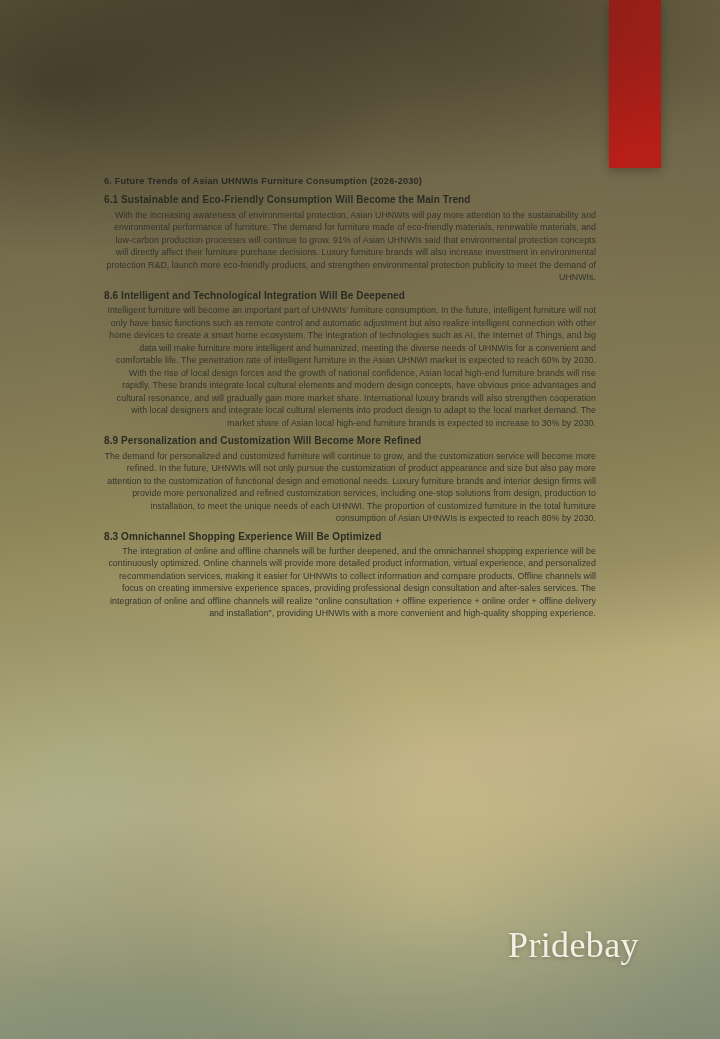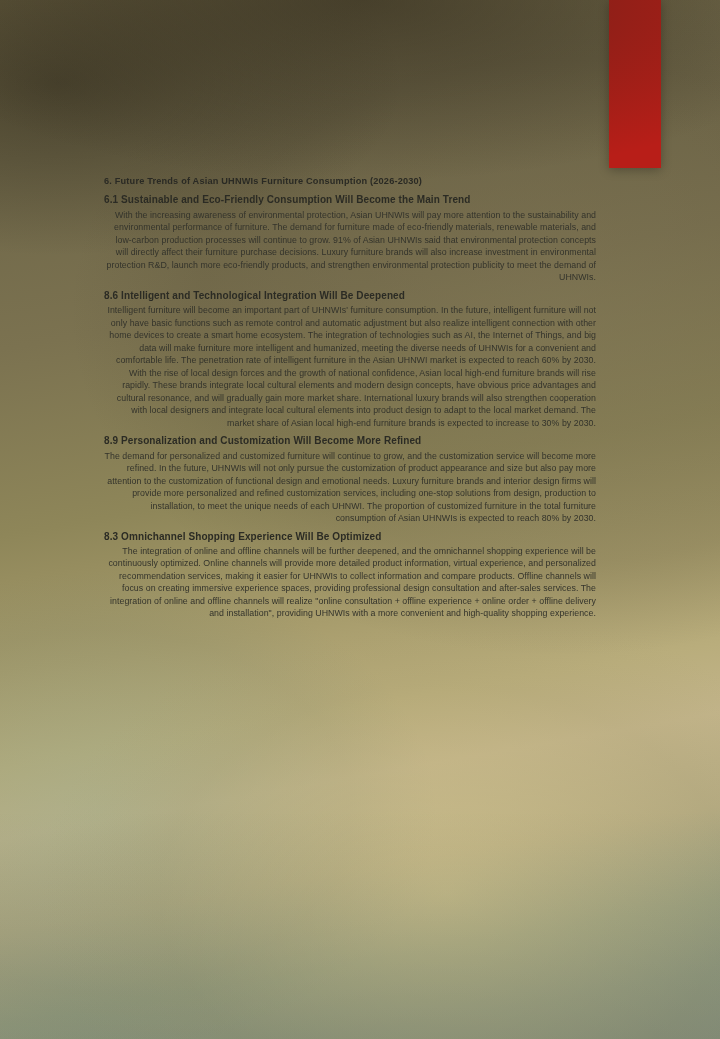--- a/index.html
+++ b/index.html
@@ -105,14 +105,15 @@
     <p class="para">With the rise of local design forces and the growth of national confidence, Asian local high-end furniture brands will rise rapidly. These brands integrate local cultural elements and modern design concepts, have obvious price advantages and cultural resonance, and will gradually gain more market share. International luxury brands will also strengthen cooperation with local designers and integrate local cultural elements into product design to adapt to the local market demand. The market share of Asian local high-end furniture brands is expected to increase to 30% by 2030.</p>
 
     <p class="h-sub">8.9 Personalization and Customization Will Become More Refined</p>
     <p class="para">The demand for personalized and customized furniture will continue to grow, and the customization service will become more refined. In the future, UHNWIs will not only pursue the customization of product appearance and size but also pay more attention to the customization of functional design and emotional needs. Luxury furniture brands and interior design firms will provide more personalized and refined customization services, including one-stop solutions from design, production to installation, to meet the unique needs of each UHNWI. The proportion of customized furniture in the total furniture consumption of Asian UHNWIs is expected to reach 80% by 2030.</p>
 
     <p class="h-sub">8.3 Omnichannel Shopping Experience Will Be Optimized</p>
     <p class="para">The integration of online and offline channels will be further deepened, and the omnichannel shopping experience will be continuously optimized. Online channels will provide more detailed product information, virtual experience, and personalized recommendation services, making it easier for UHNWIs to collect information and compare products. Offline channels will focus on creating immersive experience spaces, providing professional design consultation and after-sales services. The integration of online and offline channels will realize "online consultation + offline experience + online order + offline delivery and installation", providing UHNWIs with a more convenient and high-quality shopping experience.</p>
 
   </div>
 
+  <div class="brand">Pridebay</div>
 
 </div>
 
 </body></html>

